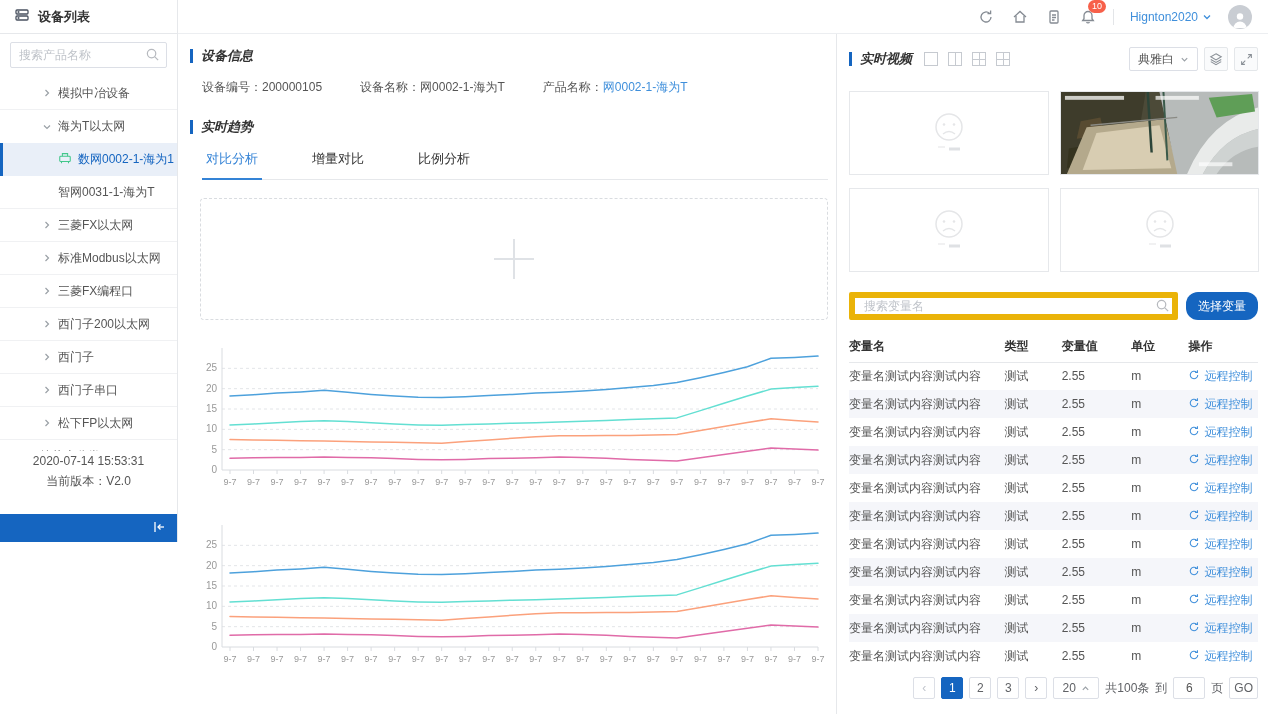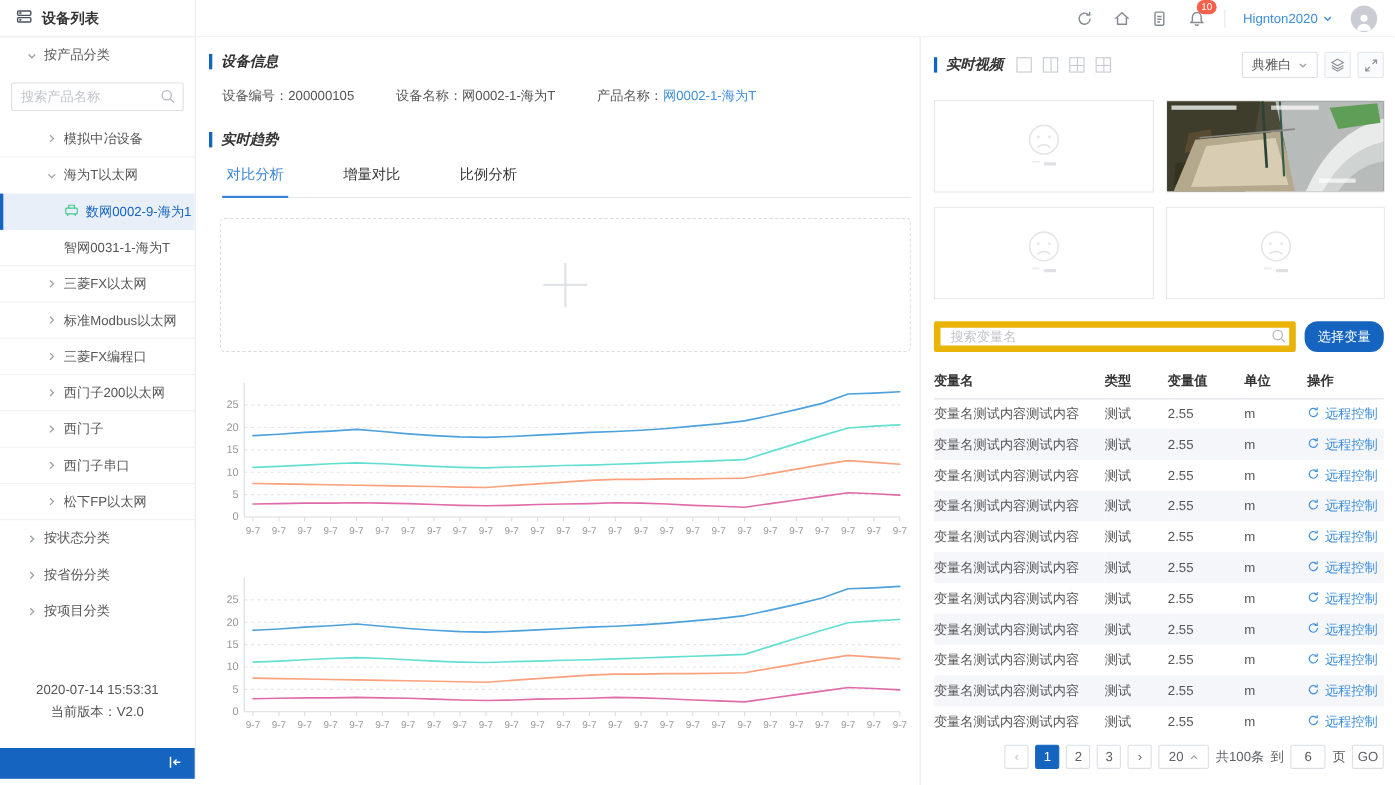--- a/index.html
+++ b/index.html
@@ -1,20 +1,20 @@
 <!DOCTYPE html>
 <html><head>
 <meta charset="utf-8">
 <style>
   * { margin:0; padding:0; box-sizing:border-box; }
   html,body { width:1268px; height:714px; overflow:hidden; background:#fff;
     font-family:"Liberation Sans","DejaVu Sans",sans-serif; font-size:12px; color:#555; }
 
   
-  .sidebar { position:absolute; left:0; top:0; width:178px; height:708px; background:#fff;
+  .sidebar { position:absolute; left:0; top:0; width:178px; height:542px; background:#fff;
     border-right:1px solid #e6e8eb; display:flex; flex-direction:column; }
   .sb-header { height:34px; flex:0 0 34px; display:flex; align-items:center; gap:8px;
     padding-left:14px; border-bottom:1px solid #e6e8eb; }
   .sb-title { font-size:13px; font-weight:bold; color:#333; }
   .sb-tree { flex:1 1 auto; overflow:hidden; }
   .sb-item { height:33px; display:flex; align-items:center; gap:6px; color:#555; cursor:pointer; }
   .sb-item.divider { border-bottom:1px solid #f0f1f3; }
   .sb-item.lvl1 { padding-left:24px; }
   .sb-item.lvl2 { padding-left:42px; }
   .sb-item.lvl3 { padding-left:58px; }
@@ -110,28 +110,20 @@
       <svg width="16" height="16" viewBox="0 0 16 16" fill="none" stroke="#4a5260" stroke-width="1.3">
         <rect x="2" y="3" width="12" height="4" rx="1"></rect>
           <rect x="2" y="9" width="12" height="4" rx="1"></rect>
         <circle cx="4.5" cy="5" r="0.4" fill="#4a5260"></circle>
           <circle cx="4.5" cy="11" r="0.4" fill="#4a5260"></circle>
       </svg>
     </span>
     <span class="sb-title">设备列表</span>
   </div>
   <div class="sb-tree" id="sb-tree">
-      <div class="sb-item lvl1">
-        <span class="chev">
-          <svg width="10" height="10" viewBox="0 0 10 10" fill="none" stroke="#9aa0a6" stroke-width="1.2">
-            <path d="M2 3.5l3 3 3-3"></path>
-          </svg>
-        </span>
-        <span>按产品分类</span>
-      </div>
       <div class="sb-search">
         <div class="sb-search-box"><input placeholder="搜索产品名称" style=""><span class="mag"><svg width="15" height="15" viewBox="0 0 16 16" fill="none" stroke="#b6b9be" stroke-width="1.3">
               <circle cx="7" cy="7" r="4.5"></circle>
               <path d="M10.5 10.5L14 14"></path>
             </svg></span></div>
       </div>
       <div class="sb-item lvl2 divider">
         <span class="chev">
           <svg width="10" height="10" viewBox="0 0 10 10" fill="none" stroke="#9aa0a6" stroke-width="1.2">
             <path d="M3.5 2l3 3-3 3"></path>
@@ -145,21 +137,21 @@
             <path d="M2 3.5l3 3 3-3"></path>
           </svg>
         </span>
         <span>海为T以太网</span>
       </div>
       <div class="sb-item lvl3 active">
         <span><svg width="14" height="14" viewBox="0 0 16 16" fill="none" stroke="#42c78a" stroke-width="1.2">
             <rect x="2" y="6" width="12" height="6" rx="1"></rect>
             <path d="M5 6V3h6v3M4 12v2M12 12v2"></path>
           </svg></span>
-        <span>数网0002-9-海为1</span>
+        <span>数网0002-1-海为1</span>
       </div>
       <div class="sb-item lvl3 divider">
         <span>智网0031-1-海为T</span>
       </div>
       <div class="sb-item lvl2 divider">
         <span class="chev">
           <svg width="10" height="10" viewBox="0 0 10 10" fill="none" stroke="#9aa0a6" stroke-width="1.2">
             <path d="M3.5 2l3 3-3 3"></path>
           </svg>
         </span>

